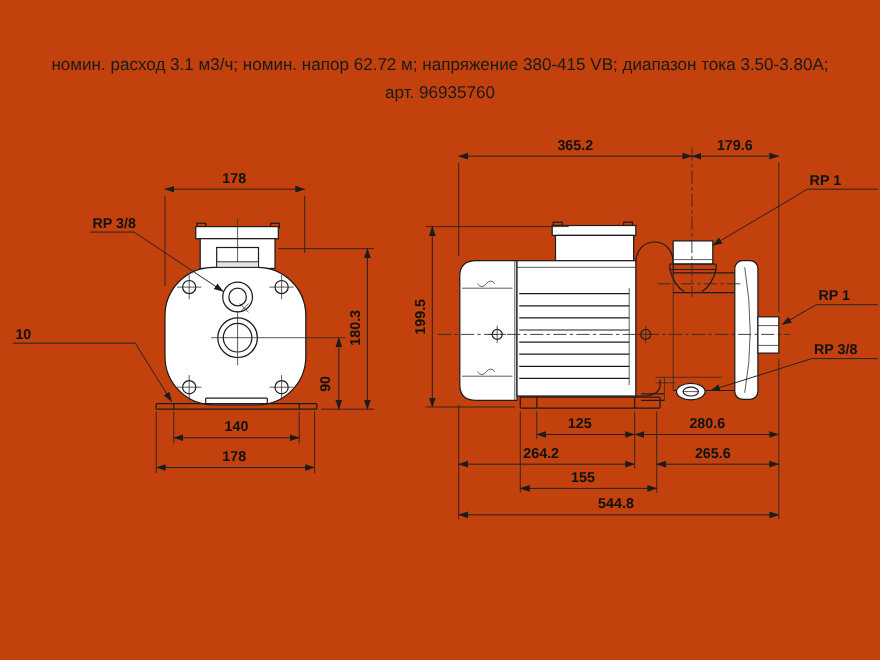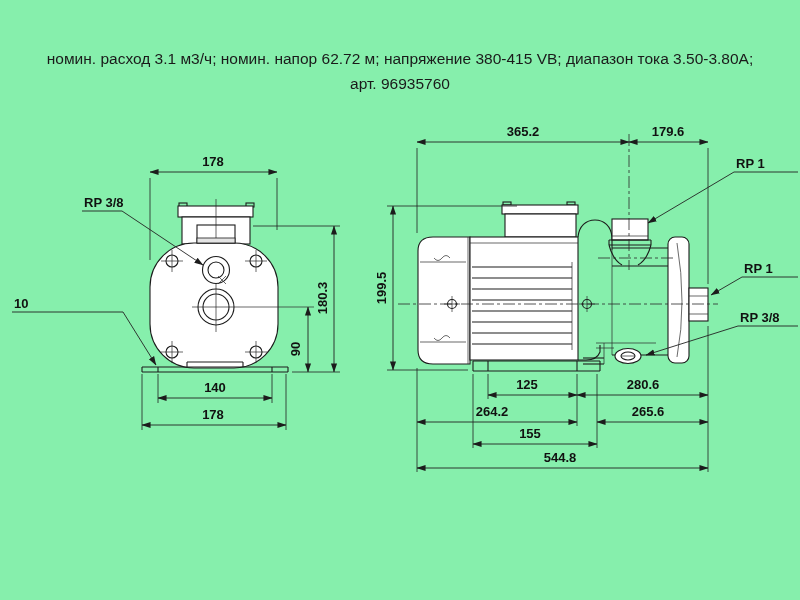--- a/index.html
+++ b/index.html
@@ -1,16 +1,16 @@
 <!DOCTYPE html>
 <html><head>
 <meta charset="utf-8">
 <style>
   html,body{margin:0;padding:0;background:#fff;}
-  .page{position:relative;width:800px;height:600px;background:#86efac;overflow:hidden;
+  .page{position:relative;width:800px;height:600px;background:#c2410c;overflow:hidden;
         font-family:"Liberation Sans",sans-serif;}
   svg text{fill:#111;}
   .hdrtext{font-size:15.5px;fill:#1a1a1a;}
   .s{fill:none;stroke:#1c1c1c;stroke-width:1.1;}
   .solid{fill:#fff;stroke:#1c1c1c;stroke-width:1.1;}
   .shade{fill:#e4e4e4;stroke:#1c1c1c;stroke-width:0.8;}
   .thin{fill:none;stroke:#2a2a2a;stroke-width:0.7;}
   .cl{fill:none;stroke:#2a2a2a;stroke-width:0.8;stroke-dasharray:12 3 3 3;}
   .dim{fill:none;stroke:#222;stroke-width:0.9;}
   .ext{fill:none;stroke:#222;stroke-width:0.8;}

